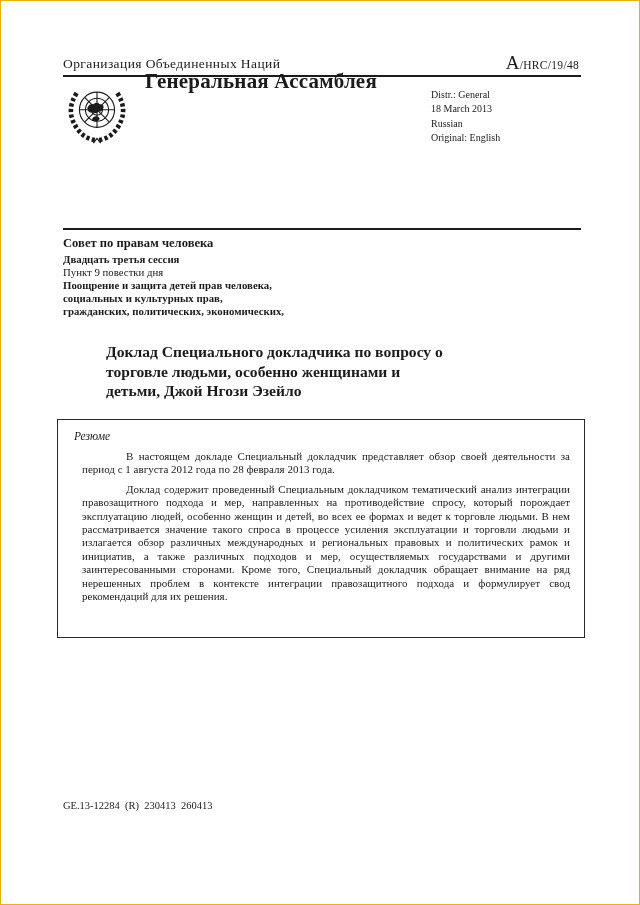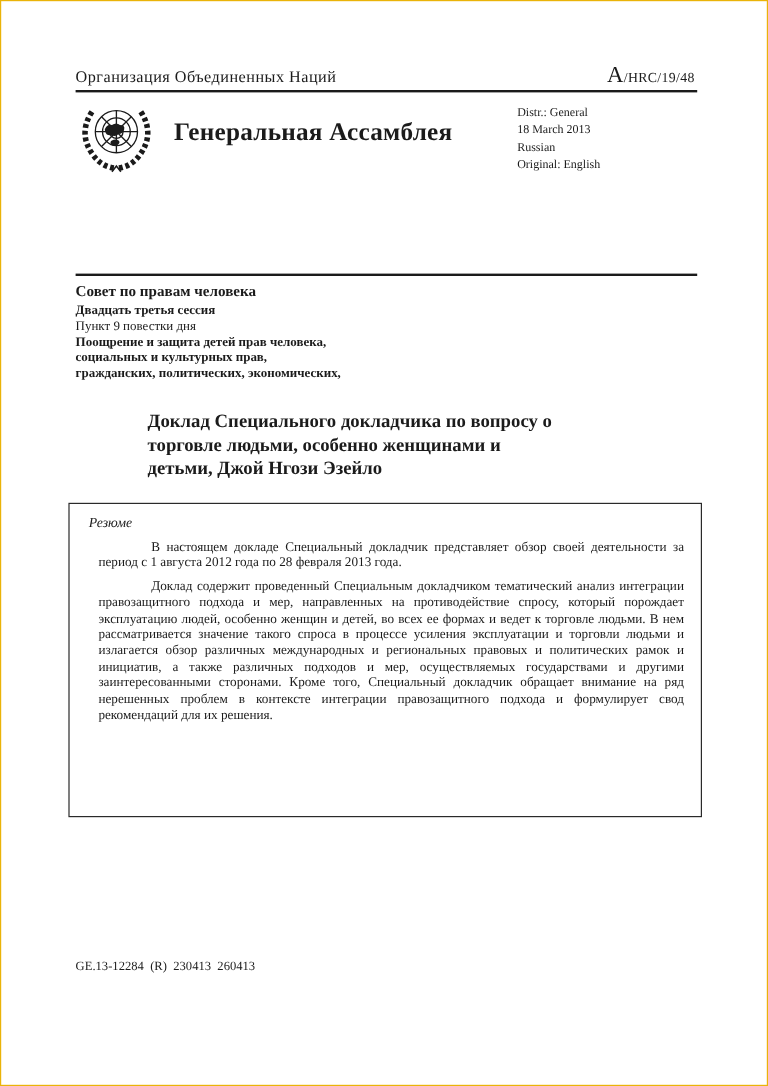--- a/index.html
+++ b/index.html
@@ -49,21 +49,21 @@
   .emblem {
     position: absolute;
     left: 59px;
     top: 80px;
     width: 74px;
     height: 76px;
   }
   .assembly-name {
     position: absolute;
     left: 144px;
-    top: 97px;
+    top: 68px;
     font-size: 21px;
     font-weight: bold;
     letter-spacing: 0.2px;
   }
   .distr-block {
     position: absolute;
     left: 430px;
     top: 87px;
     font-size: 10px;
     line-height: 14.4px;
@@ -103,35 +103,35 @@
     left: 62px;
     top: 277.5px;
     font-size: 10.8px;
     font-weight: bold;
     line-height: 13.2px;
   }
 
   
   .report-title {
     position: absolute;
-    left: 122px;
+    left: 105px;
     top: 341px;
     width: 352px;
     font-size: 15.6px;
     font-weight: bold;
     line-height: 19.5px;
   }
 
   
   .summary-box {
     position: absolute;
     left: 56px;
     top: 418px;
     width: 528px;
-    height: 262px;
+    height: 219px;
     border: 1.2px solid #2a2a2a;
     box-sizing: border-box;
   }
   .summary-heading {
     margin: 10px 0 0 16px;
     font-size: 11.5px;
     font-style: italic;
   }
   .summary-text {
     margin: 8px 14px 0 24px;

